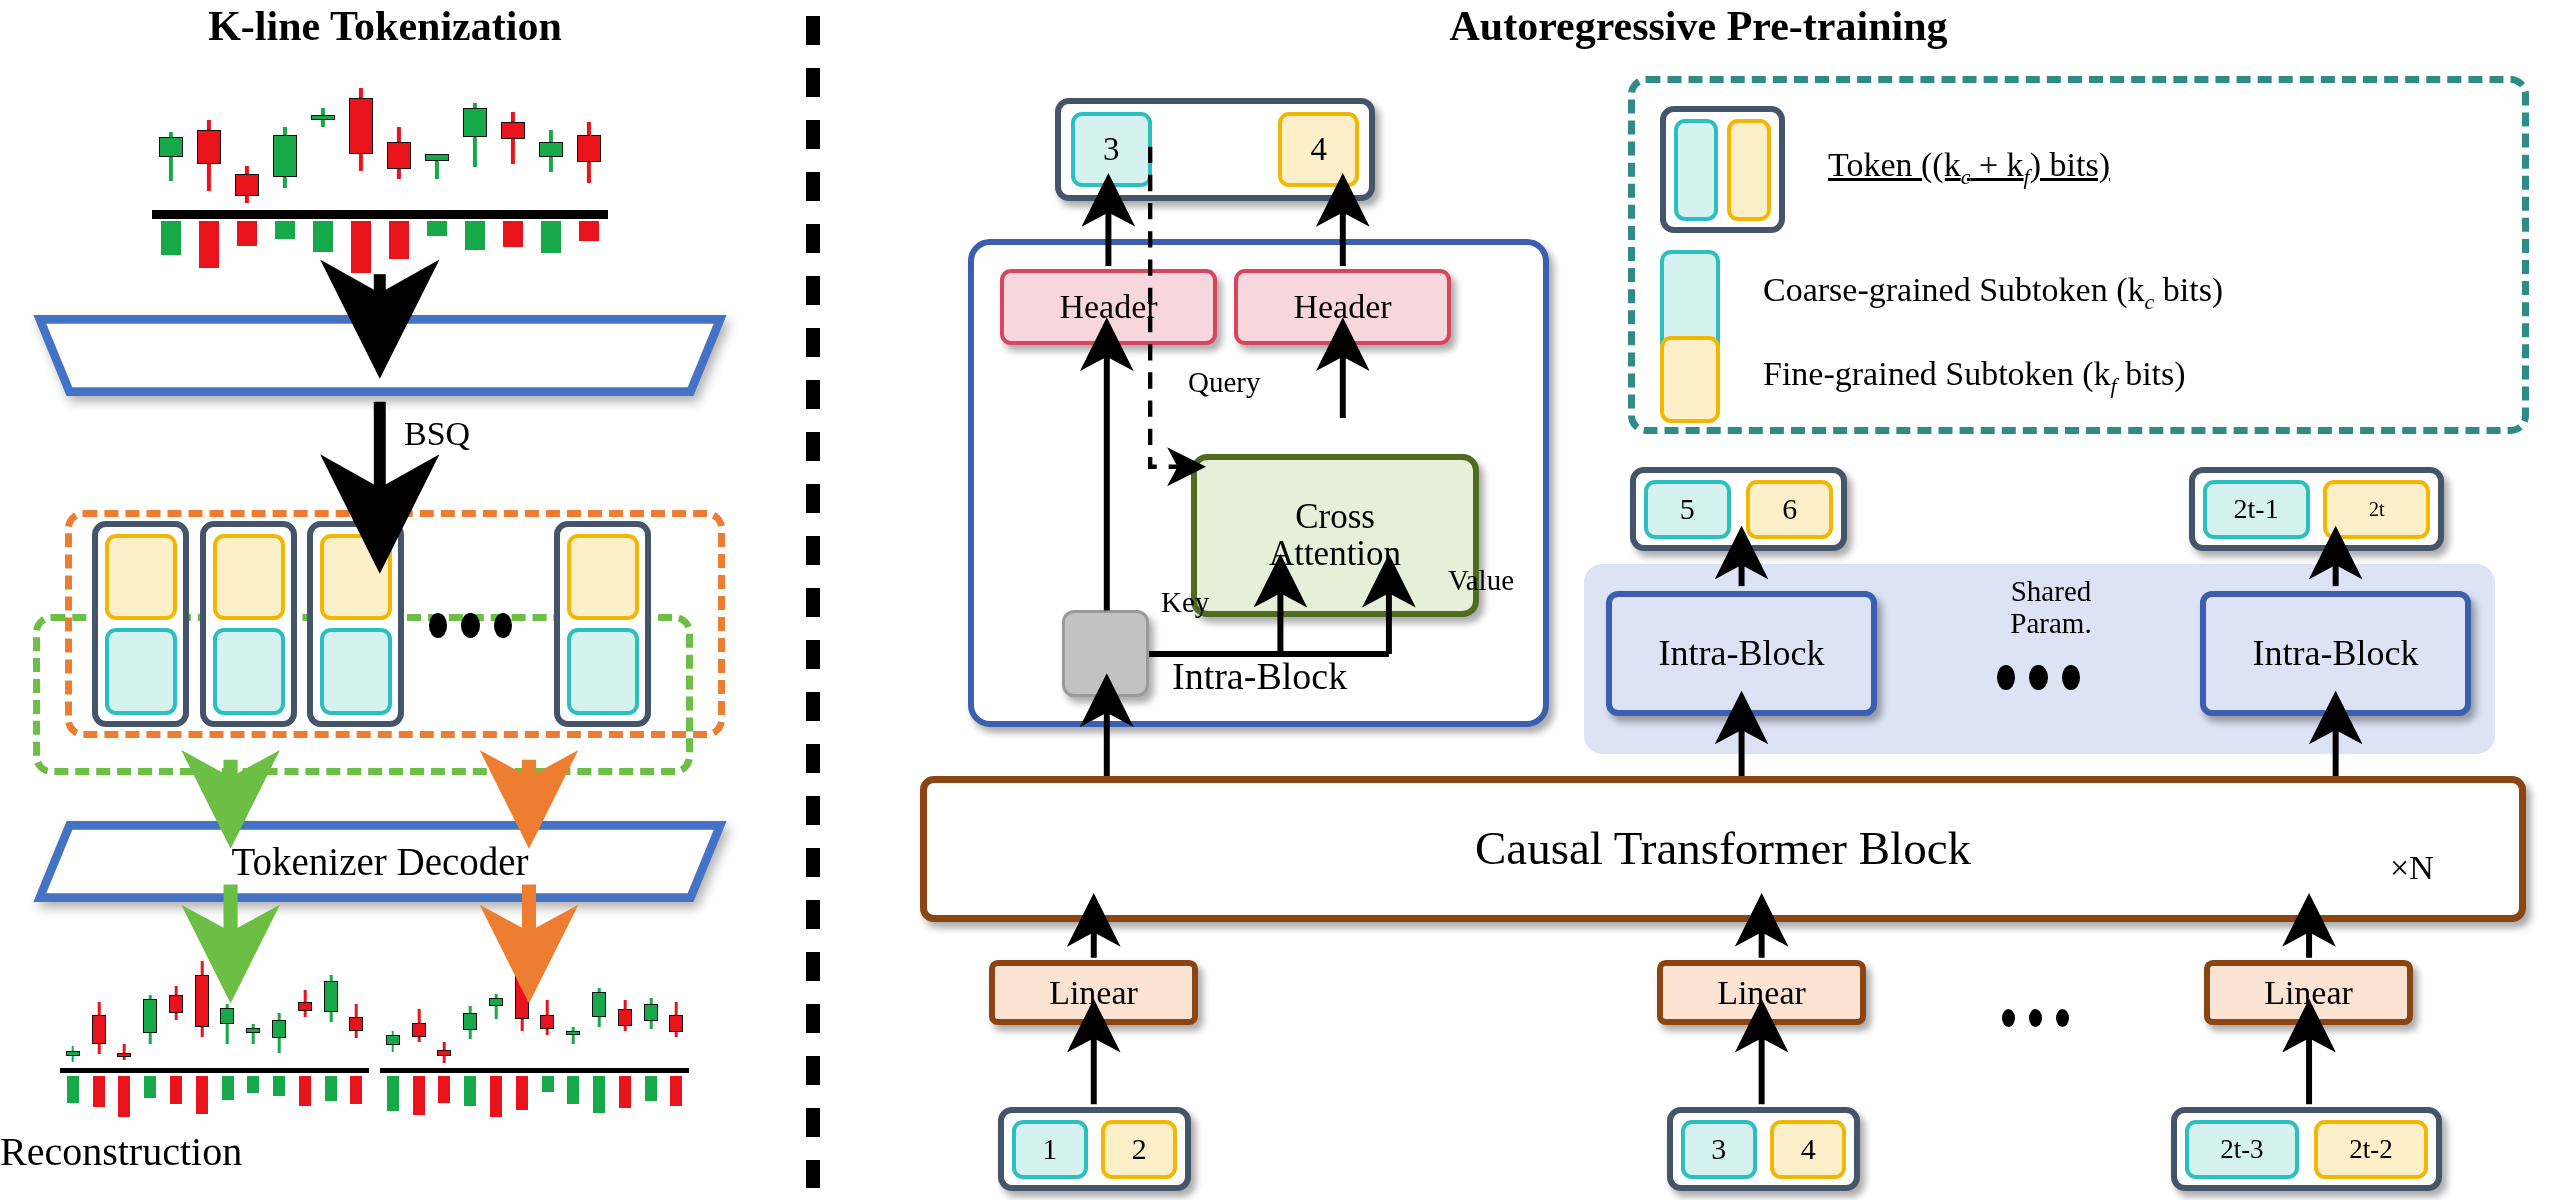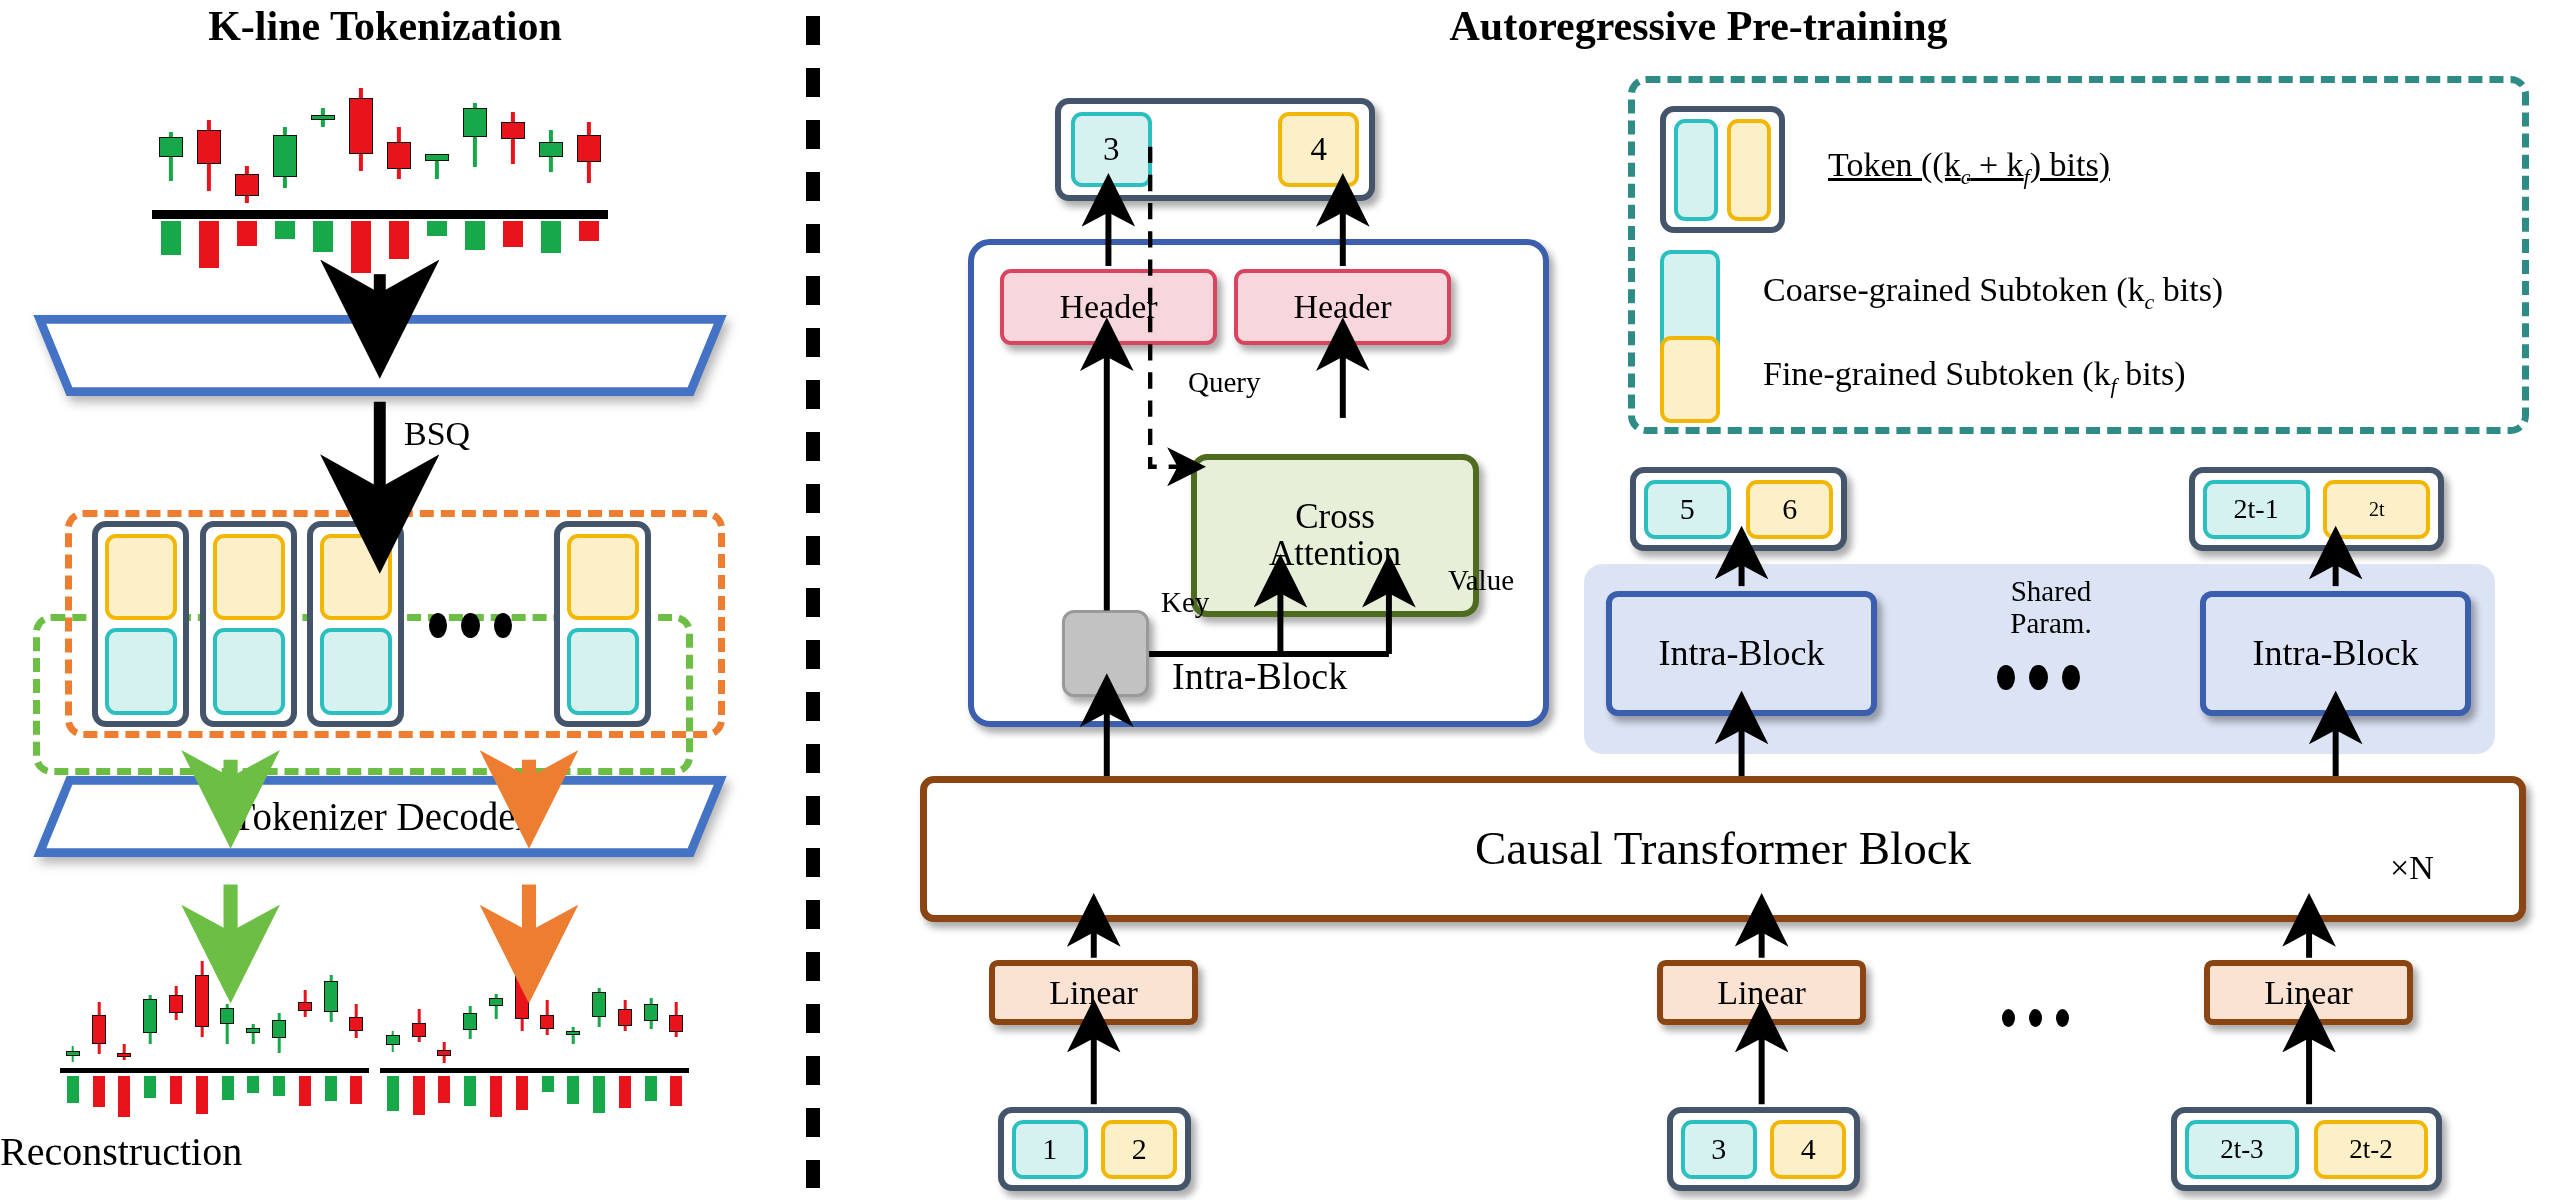--- a/index.html
+++ b/index.html
@@ -216,21 +216,21 @@
   <i></i>
     <i></i>
     <i></i>
 </div>
 <div class="abs tok-outer" style="left:554px; top:521px; width:97px; height:206px; flex-direction:column; padding:6.5px;">
   <div class="sub fine" style="width:100%; height:48%;"></div>
   <div style="height:7.6px;"></div>
   <div class="sub coarse" style="width:100%; height:48%;"></div>
 </div>
 
-<div class="abs trap-wrap" style="left:33px; top:776px; width:694px; height:81px;">
+<div class="abs trap-wrap" style="left:33px; top:821px; width:694px; height:81px;">
   <svg width="694" height="81" viewBox="0 0 1280 150">
     <polygon points="65,8 1270,8 1215,142 10,142" fill="#ffffff" stroke="#4472C4" stroke-width="16"></polygon>
   </svg>
   <div class="trap-label" style="top:18.4px;">Tokenizer Decoder</div>
 </div>
 
 <div class="chart" id="chart-rl" style="left:60px; top:955px; width:309px; height:157px;">
     <div class="cdl" style="left: 5.8px; top: 0px; width: 14px; height: 113px;">
       <div class="wick grn" style="width: 2.6px; top: 91px; height: 15.7px;"></div>
       <div class="body grn" style="top: 96px; height: 4.5px;"></div>

